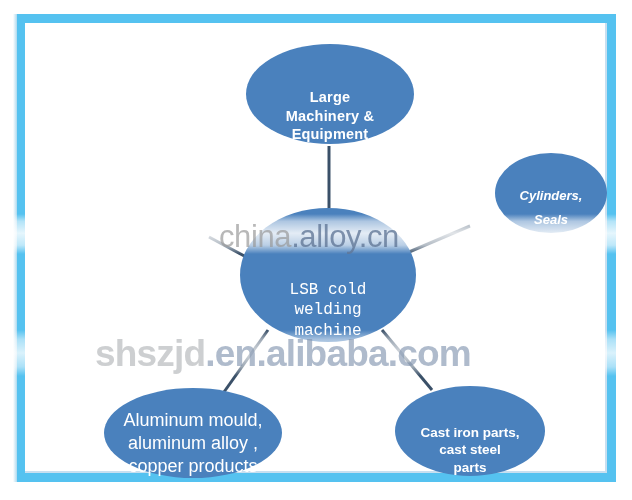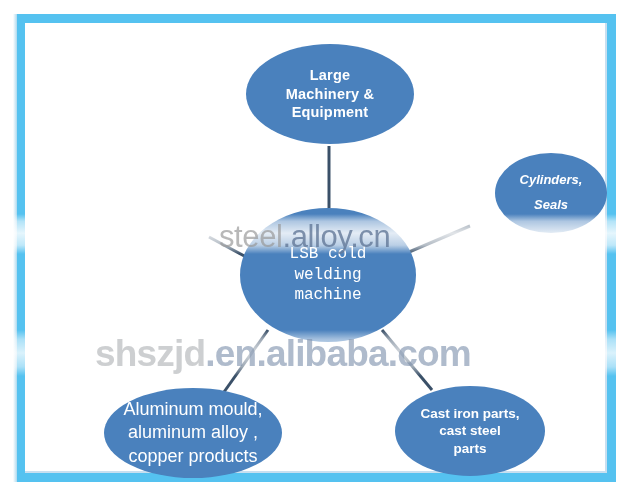--- a/index.html
+++ b/index.html
@@ -62,21 +62,21 @@
     position: absolute;
     left: 0; top: 0;
     width: 632px;
     height: 500px;
     z-index: 2;
   }
 
   .node {
     position: absolute;
     display: flex;
-    align-items: center;
+    align-items: flex-end;
     justify-content: center;
     text-align: center;
     border-radius: 50%;
     background: #4a81bd;
     color: #ffffff;
     box-sizing: border-box;
     line-height: 1.28;
   }
   .node .lbl {
     display: block;
@@ -231,17 +231,17 @@
       <span class="lbl">Cast iron parts,
 cast steel
 parts</span>
     </div>
 
   </div>
 
   <div class="wash-band"></div>
   <div class="wash-band2"></div>
 
-  <div class="watermark" id="wm-top"><span class="dim">steel</span><span>.alloy.cn</span></div>
+  <div class="watermark" id="wm-top"><span class="dim">china</span><span>.alloy.cn</span></div>
 
   <div class="watermark" id="wm-bottom"><span class="dim">shszjd</span><span>.en.alibaba.com</span></div>
 
 </div>
 
 </body></html>

